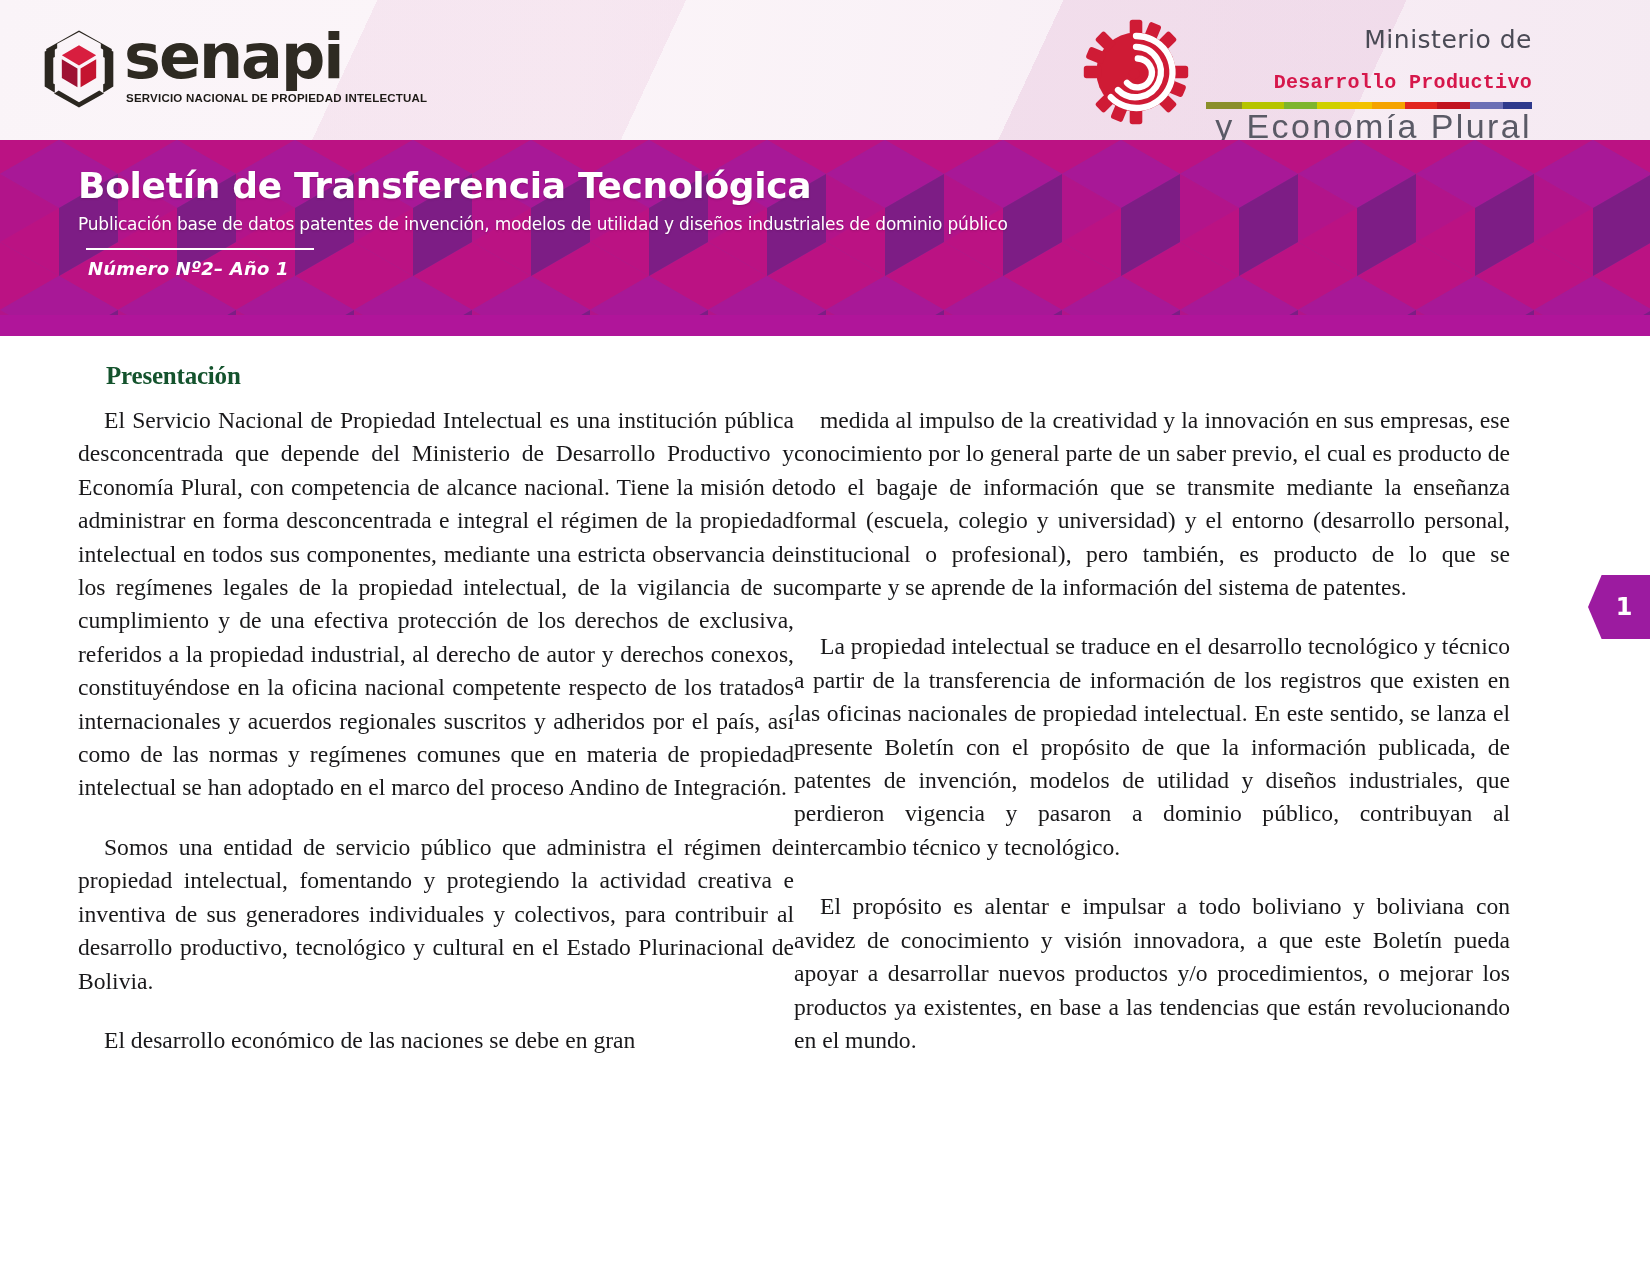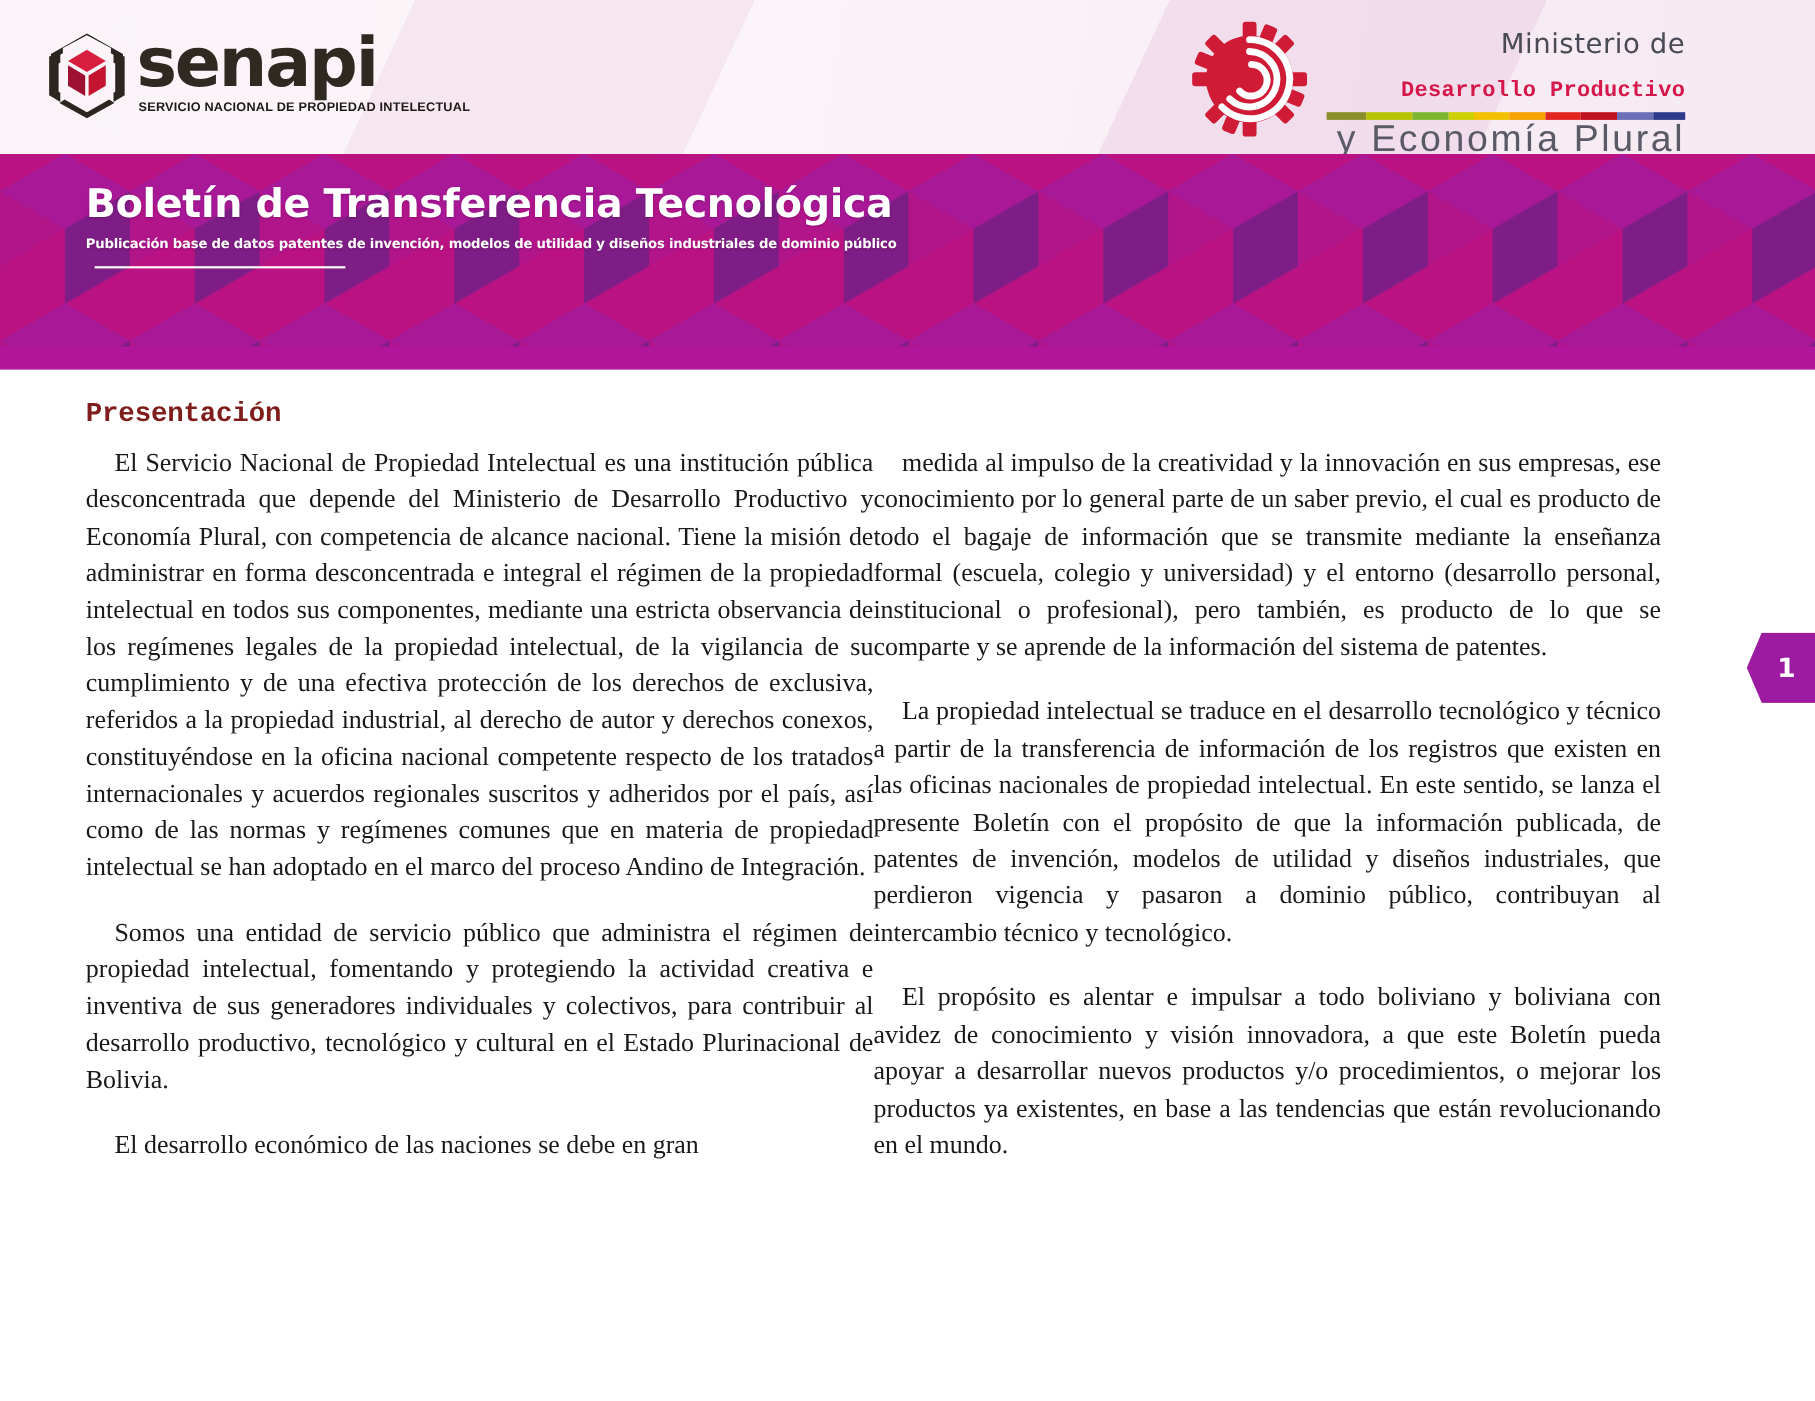--- a/index.html
+++ b/index.html
@@ -88,22 +88,22 @@
     font-family:"DejaVu Sans", sans-serif;
     font-weight:bold;
     font-size:36px;
     color:#fff;
     letter-spacing:-.3px;
     line-height:44px;
     text-shadow:0 1px 2px rgba(80,0,70,.35);
   }
   .b-sub{
     font-family:"DejaVu Sans", sans-serif;
-    font-weight:bold;
-    font-size:12px;
+    font-weight:normal;
+    font-size:17px;
     color:#fff;
     margin-top:6px;
     letter-spacing:-.2px;
     text-shadow:0 1px 2px rgba(80,0,70,.3);
   }
   .b-rule{
     width:228px;height:2px;background:#fff;margin:14px 0 8px 8px;
   }
   .b-issue{
     font-family:"DejaVu Sans", sans-serif;
@@ -111,26 +111,27 @@
     font-weight:bold;
     font-size:18px;
     color:#fff;
     margin-left:10px;
     letter-spacing:.2px;
   }
 
   
   .content{ position:relative; padding:26px 60px 0 78px; }
   .sec-title{
-    font-family:Liberation Mono, monospace;
+    font-family:Liberation Serif, serif;
     font-weight:bold;
     font-size:25px;
-    color:#7f1d1d;
+    color:#14532d;
     margin-bottom:14px;
     letter-spacing:-.2px;
+    margin-left:28px;
   }
   .cols{ display:flex; }
   .col{ width:716px; }
   .col p{
     font-family:"Liberation Serif", serif;
     font-size:23.6px;
     line-height:33.4px;
     color:#19181a;
     text-align:justify;
     text-indent:26px;
@@ -242,20 +243,21 @@
         <polygon points="59,68 0,34 0,102" fill="#b1148c" opacity=".7"></polygon>
       </pattern>
     </defs>
     <rect width="1650" height="175" fill="url(#cubes)"></rect>
     <rect width="1650" height="175" fill="#a8178f" opacity=".25"></rect>
   </svg>
   <div class="banner-inner">
     <div class="b-title">Boletín de Transferencia Tecnológica</div>
     <div class="b-sub">Publicación base de datos patentes de invención, modelos de utilidad y diseños industriales de dominio público</div>
     <div class="b-rule"></div>
+    <div class="b-issue">Número  Nº2– Año 1</div>
   </div>
 </div>
 
 <div class="content">
   <div class="sec-title">Presentación</div>
   <div class="cols">
     <div class="col">
       <p>El Servicio Nacional de Propiedad Intelectual es una institución pública desconcentrada que depende del Ministerio de Desarrollo Productivo y Economía Plural, con competencia de alcance nacional. Tiene la misión de administrar en forma desconcentrada e integral el régimen de la propiedad intelectual en todos sus componentes, mediante una estricta observancia de los regímenes legales de la propiedad intelectual, de la vigilancia de su cumplimiento y de una efectiva protección de los derechos de exclusiva, referidos a la propiedad industrial, al derecho de autor y derechos conexos, constituyéndose en la oficina nacional competente respecto de los tratados internacionales y acuerdos regionales suscritos y adheridos por el país, así como de las normas y regímenes comunes que en materia de propiedad intelectual se han adoptado en el marco del proceso Andino de Integración.</p>
       <p class="tight">Somos una entidad de servicio público que administra el régimen de propiedad intelectual, fomentando y protegiendo la actividad creativa e inventiva de sus generadores individuales y colectivos, para contribuir al desarrollo productivo, tecnológico y cultural en el Estado Plurinacional de Bolivia.</p>
       <p>El desarrollo económico de las naciones se debe en gran</p>

